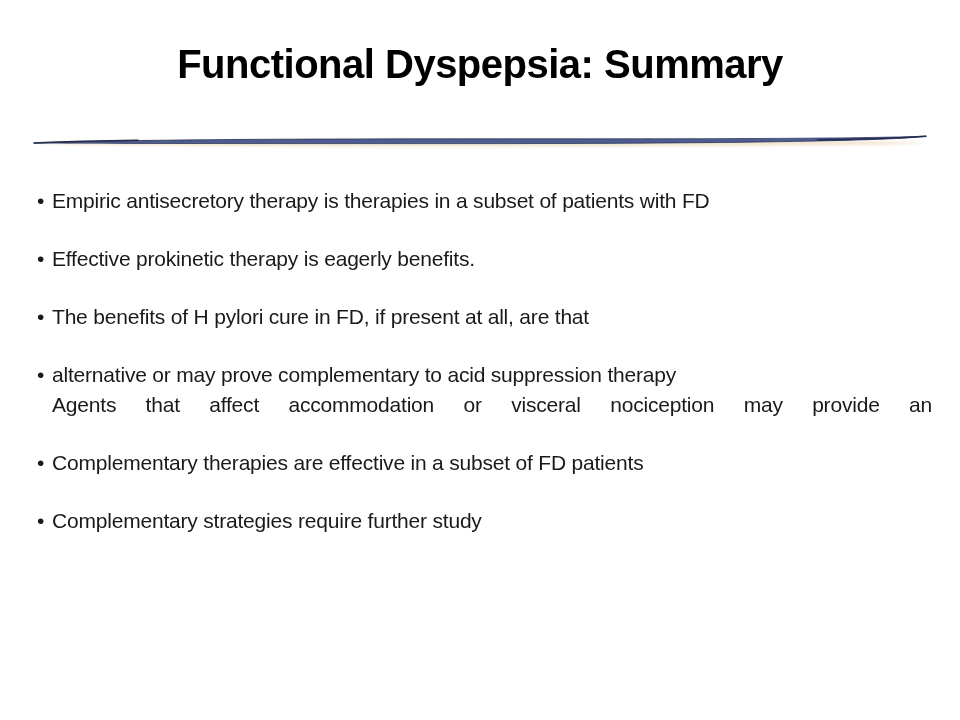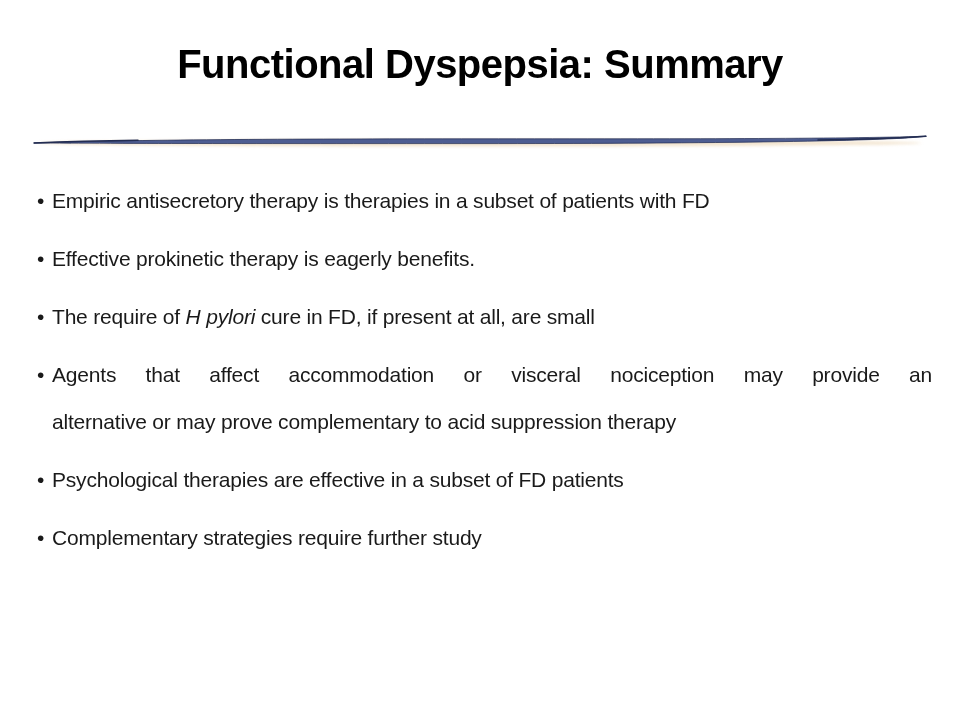--- a/index.html
+++ b/index.html
@@ -56,21 +56,21 @@
   }
   .bullet-marker {
     position: absolute;
     left: 0;
     top: 0;
     font-size: 21px;
     line-height: 30px;
     color: #1a1a1a;
   }
   .bullet-text { display: block; }
-  .italic { font-style: italic; }
+  .italic { }
   .justified-line {
     display: block;
     text-align: justify;
     text-align-last: justify;
     white-space: nowrap;
   }
   .wrapped-line {
     display: block;
     margin-top: 17px;
   }
@@ -102,32 +102,32 @@
       <span class="bullet-text">Empiric antisecretory therapy is therapies in a subset of patients with FD</span>
     </div>
 
     <div class="bullet-item">
       <span class="bullet-marker">•</span>
       <span class="bullet-text">Effective prokinetic therapy is eagerly benefits.</span>
     </div>
 
     <div class="bullet-item">
       <span class="bullet-marker">•</span>
-      <span class="bullet-text"><span>The require of </span><span class="italic">H pylori</span><span> cure in FD, if present at all, are small</span></span>
+      <span class="bullet-text"><span>The benefits of </span><span class="italic">H pylori</span><span> cure in FD, if present at all, are that</span></span>
     </div>
 
     <div class="bullet-item">
       <span class="bullet-marker">•</span>
+      <span class="bullet-text wrapped-line">alternative or may prove complementary to acid suppression therapy</span>
       <span class="bullet-text justified-line">Agents that affect accommodation or visceral nociception may provide an</span>
-      <span class="bullet-text wrapped-line">alternative or may prove complementary to acid suppression therapy</span>
     </div>
 
     <div class="bullet-item">
       <span class="bullet-marker">•</span>
-      <span class="bullet-text">Psychological therapies are effective in a subset of FD patients</span>
+      <span class="bullet-text">Complementary therapies are effective in a subset of FD patients</span>
     </div>
 
     <div class="bullet-item">
       <span class="bullet-marker">•</span>
       <span class="bullet-text">Complementary strategies require further study</span>
     </div>
 
   </div>
 </div>
 

